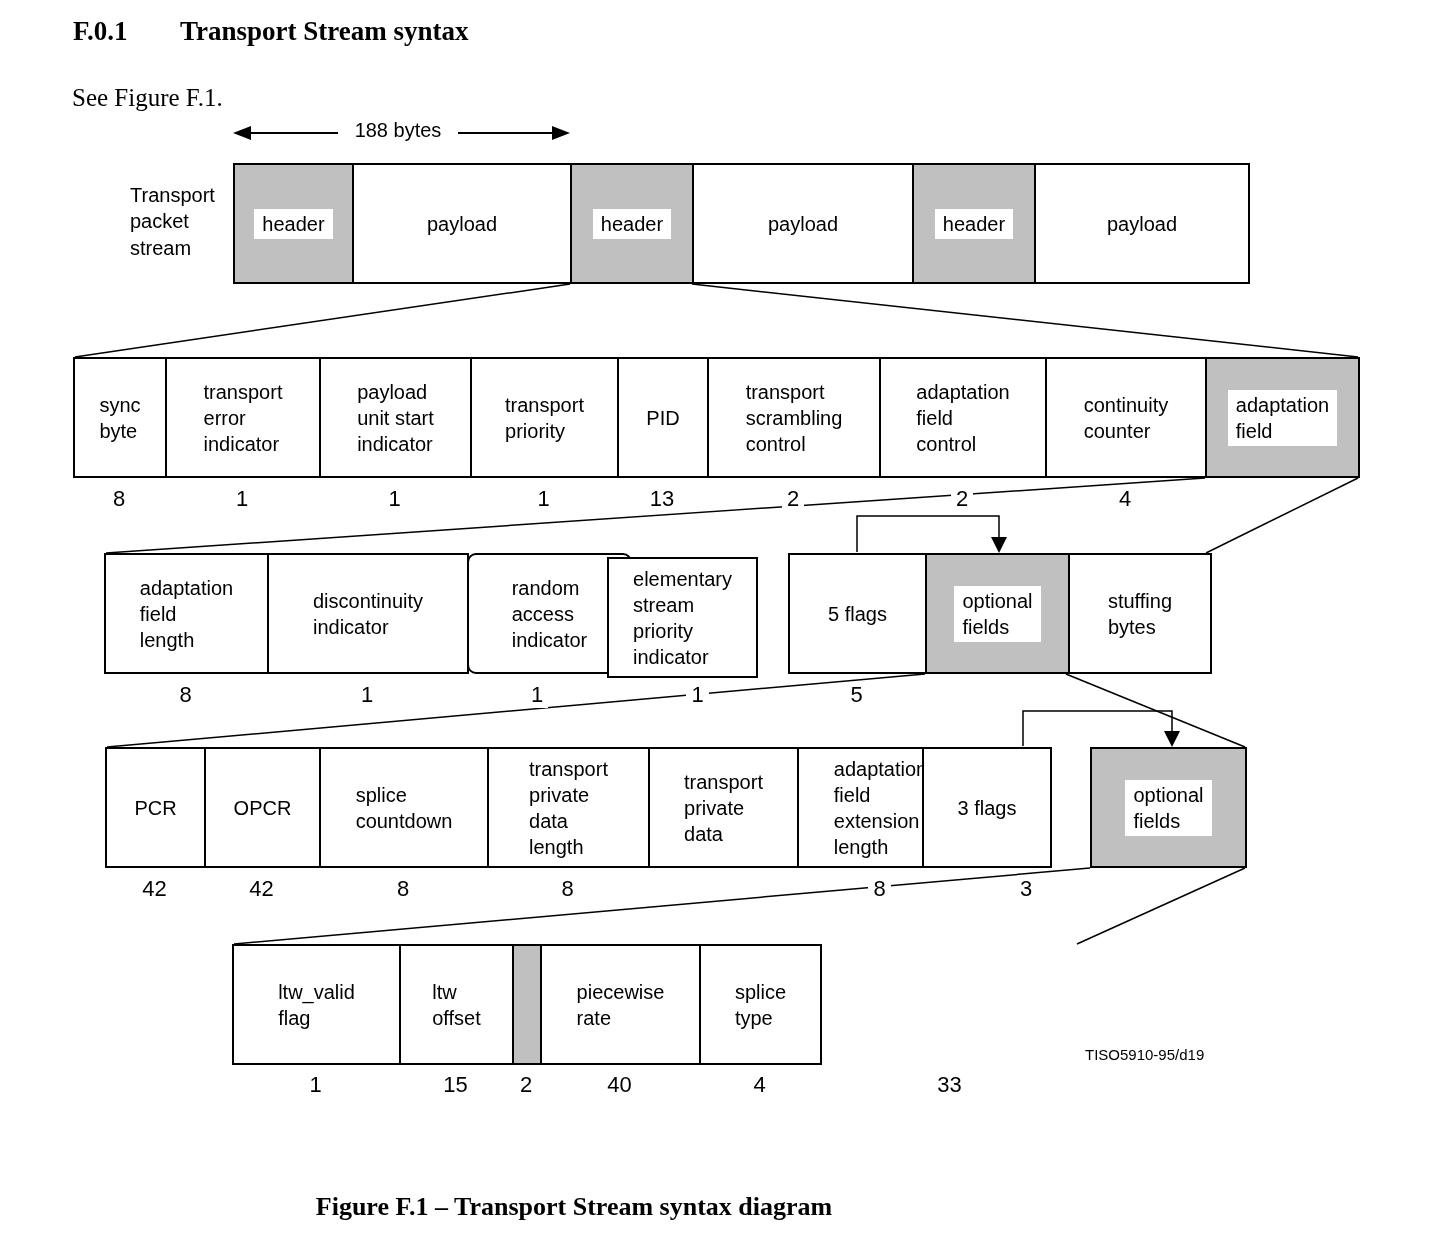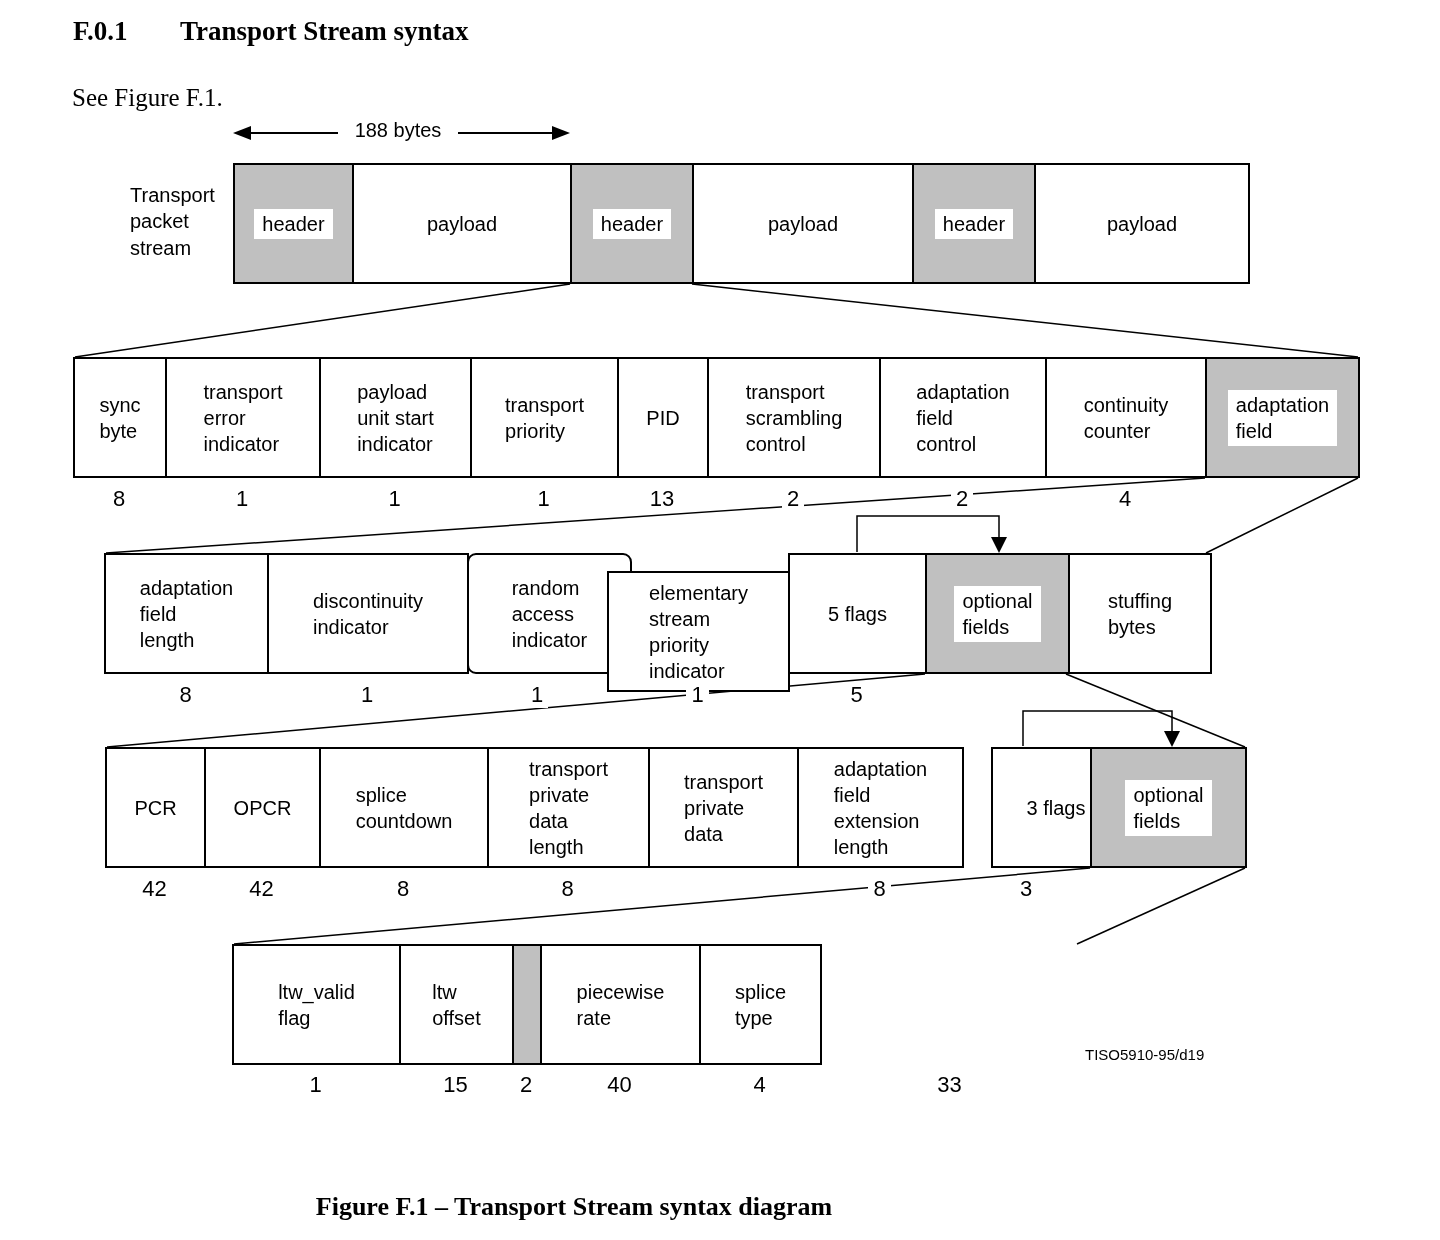--- a/index.html
+++ b/index.html
@@ -145,21 +145,21 @@
     </div>
   <div class="box" style="left:267px;top:553px;width:202px;">
     <span class="lbl">discontinuity
 indicator</span>
     </div>
   <div class="box" style="left:467px;top:553px;width:165px;border-radius:9px;">
     <span class="lbl">random
 access
 indicator</span>
     </div>
-  <div class="box" style="left:607px;top:571px;width:183px;">
+  <div class="box" style="left:607px;top:557px;width:151px;">
     <span class="lbl">elementary
 stream
 priority
 indicator</span>
     </div>
   <div class="box" style="left:788px;top:553px;width:139px;">
     <span class="lbl">5 flags</span>
     </div>
   <div class="box gray" style="left:925px;top:553px;width:145px;">
     <span class="lbl chip">optional
@@ -196,21 +196,21 @@
     <span class="lbl">transport
 private
 data</span>
     </div>
   <div class="box" style="left:797px;top:747px;width:167px;">
     <span class="lbl">adaptation
 field
 extension
 length</span>
     </div>
-  <div class="box" style="left:991px;top:747px;width:130px;">
+  <div class="box" style="left:922px;top:747px;width:130px;">
     <span class="lbl">3 flags</span>
     </div>
   <div class="box gray" style="left:1090px;top:747px;width:157px;">
     <span class="lbl chip">optional
 fields</span>
     </div>
 
   <div class="bits-cell" style="left:105px;top:876px;width:99px;"><span class="numchip">42</span></div>
   <div class="bits-cell" style="left:204px;top:876px;width:115px;"><span class="numchip">42</span></div>
   <div class="bits-cell" style="left:319px;top:876px;width:168px;"><span class="numchip">8</span></div>

